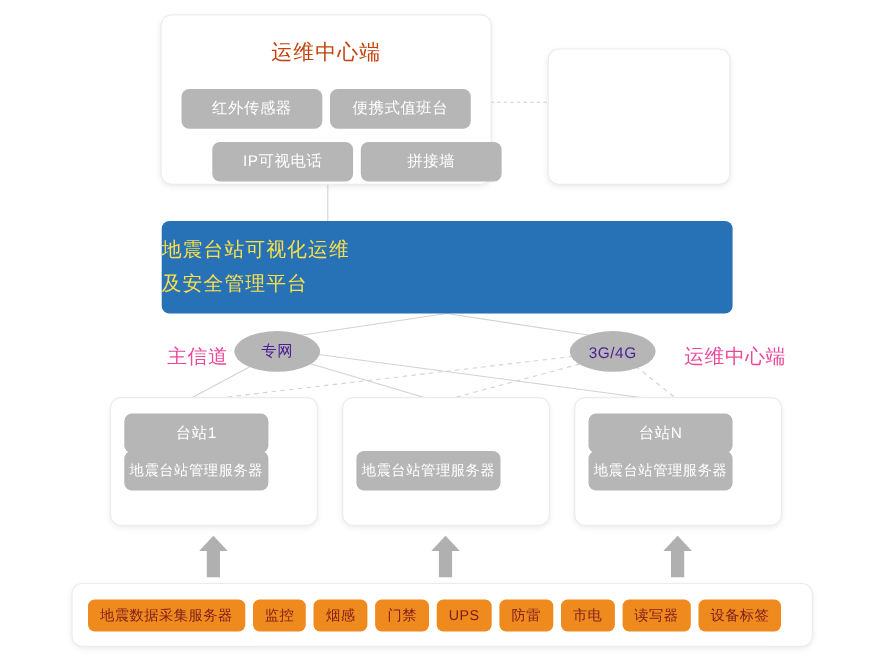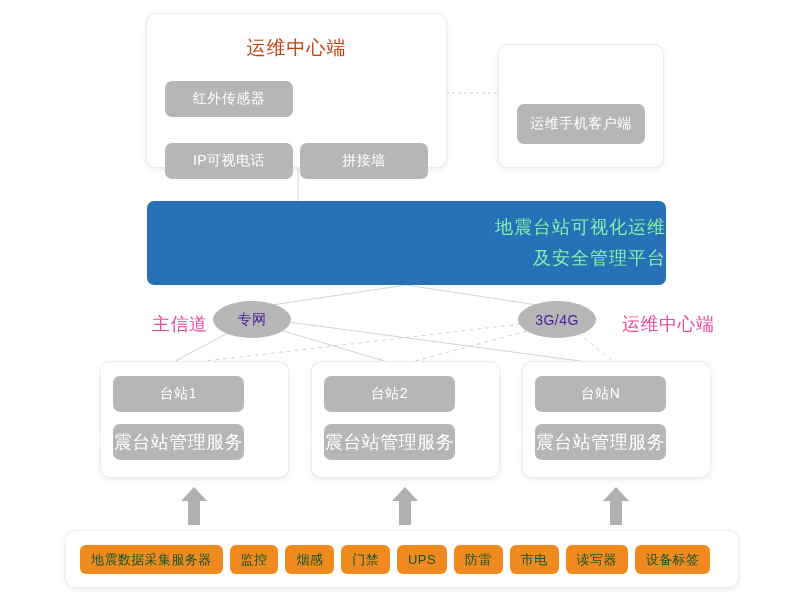--- a/index.html
+++ b/index.html
@@ -66,21 +66,21 @@
     width: 299px;
     height: 153px;
   }
   #ops-center .panel-title {
     margin-top: 21px;
   }
   #ops-center .gpill { height: 36px; }
   #ops-center .c1 { left: 18px;  width: 128px; }
   #ops-center .c2 { left: 153px; width: 128px; }
   #ops-center .r1 { top: 67px; }
-  #ops-center .r2 { top: 129px; }
+  #ops-center .r2 { top: 115px; margin-left: 28px; }
 
   
   #ops-front {
     left: 499px;
     top: 45px;
     width: 164px;
     height: 122px;
   }
   #ops-front .panel-title {
     margin-top: 16px;
@@ -94,24 +94,24 @@
 
   
   #platform {
     position: absolute;
     left: 147px;
     top: 201px;
     width: 519px;
     height: 84px;
     background: #2771b7;
     border-radius: 7px;
-    color: #86efac;
+    color: #fde047;
     display: flex;
     flex-direction: column;
-    align-items: flex-end;
+    align-items: flex-start;
     justify-content: center;
     box-sizing: border-box;
   }
   #platform .pline {
     font-size: 18px;
     line-height: 31px;
     letter-spacing: 1px;
   }
 
   
@@ -143,21 +143,21 @@
   .station {
     top: 362px;
     width: 187px;
     height: 115px;
   }
   #station-1 { left: 101px; }
   #station-2 { left: 312px; }
   #station-3 { left: 523px; }
   .station .gpill { left: 12px; width: 131px; height: 36px; }
   .station .s-top { top: 14px; }
-  .station .s-bot { top: 62px; font-size: 18px; }
+  .station .s-bot { top: 48px; font-size: 13px; }
 
   
   .uparrow {
     position: absolute;
     width: 26px;
     height: 38px;
     top: 487px;
   }
   #arrow-1 { left: 181px; }
   #arrow-2 { left: 392px; }
@@ -170,21 +170,21 @@
     width: 672px;
     height: 56px;
     display: flex;
     align-items: center;
     padding: 0 14px;
     gap: 7px;
   }
   .otag {
     background: #ee8a1e;
     border-radius: 6px;
-    color: #14532d;
+    color: #7f1d1d;
     font-size: 13px;
     height: 29px;
     line-height: 29px;
     padding: 0 11px;
     white-space: nowrap;
     letter-spacing: 0.4px;
   }
 </style>
 </head>
 <body>
@@ -210,45 +210,44 @@
        3 stations --&gt;
       <line x1="521" y1="324" x2="172" y2="365" stroke-dasharray="4,4"></line>
       <line x1="527" y1="331" x2="400" y2="365" stroke-dasharray="4,4"></line>
       <line x1="578" y1="333" x2="618" y2="365" stroke-dasharray="4,4"></line>
     </g>
   </svg>
 
   <div class="panel" id="ops-center">
     <div class="panel-title">运维中心端</div>
     <div class="gpill c1 r1">红外传感器</div>
+    <div class="gpill c2 r1">便携式值班台</div>
     <div class="gpill c1 r2">IP可视电话</div>
     <div class="gpill c2 r2">拼接墙</div>
   </div>
 
   <div class="panel" id="ops-front">
-    <div class="gpill">运维手机客户端</div>
   </div>
 
   <div id="platform">
     <div class="pline">地震台站可视化运维</div>
     <div class="pline">及安全管理平台</div>
   </div>
 
   <div class="chan-label" id="lab-main">主信道</div>
   <div class="ellipse" id="ell-main">专网</div>
 
   <div class="ellipse" id="ell-bak">3G/4G</div>
   <div class="chan-label" id="lab-bak">运维中心端</div>
 
   <div class="panel station" id="station-1">
     <div class="gpill s-top">台站1</div>
     <div class="gpill s-bot">地震台站管理服务器</div>
   </div>
   <div class="panel station" id="station-2">
-    <div class="gpill s-top">台站2</div>
     <div class="gpill s-bot">地震台站管理服务器</div>
   </div>
   <div class="panel station" id="station-3">
     <div class="gpill s-top">台站N</div>
     <div class="gpill s-bot">地震台站管理服务器</div>
   </div>
 
   <svg class="uparrow" id="arrow-1" viewBox="0 0 26 38" xmlns="http://www.w3.org/2000/svg">
     <polygon points="13,0 26,14 19,14 19,38 7,38 7,14 0,14" fill="#b0b0b0"></polygon>
   </svg>

